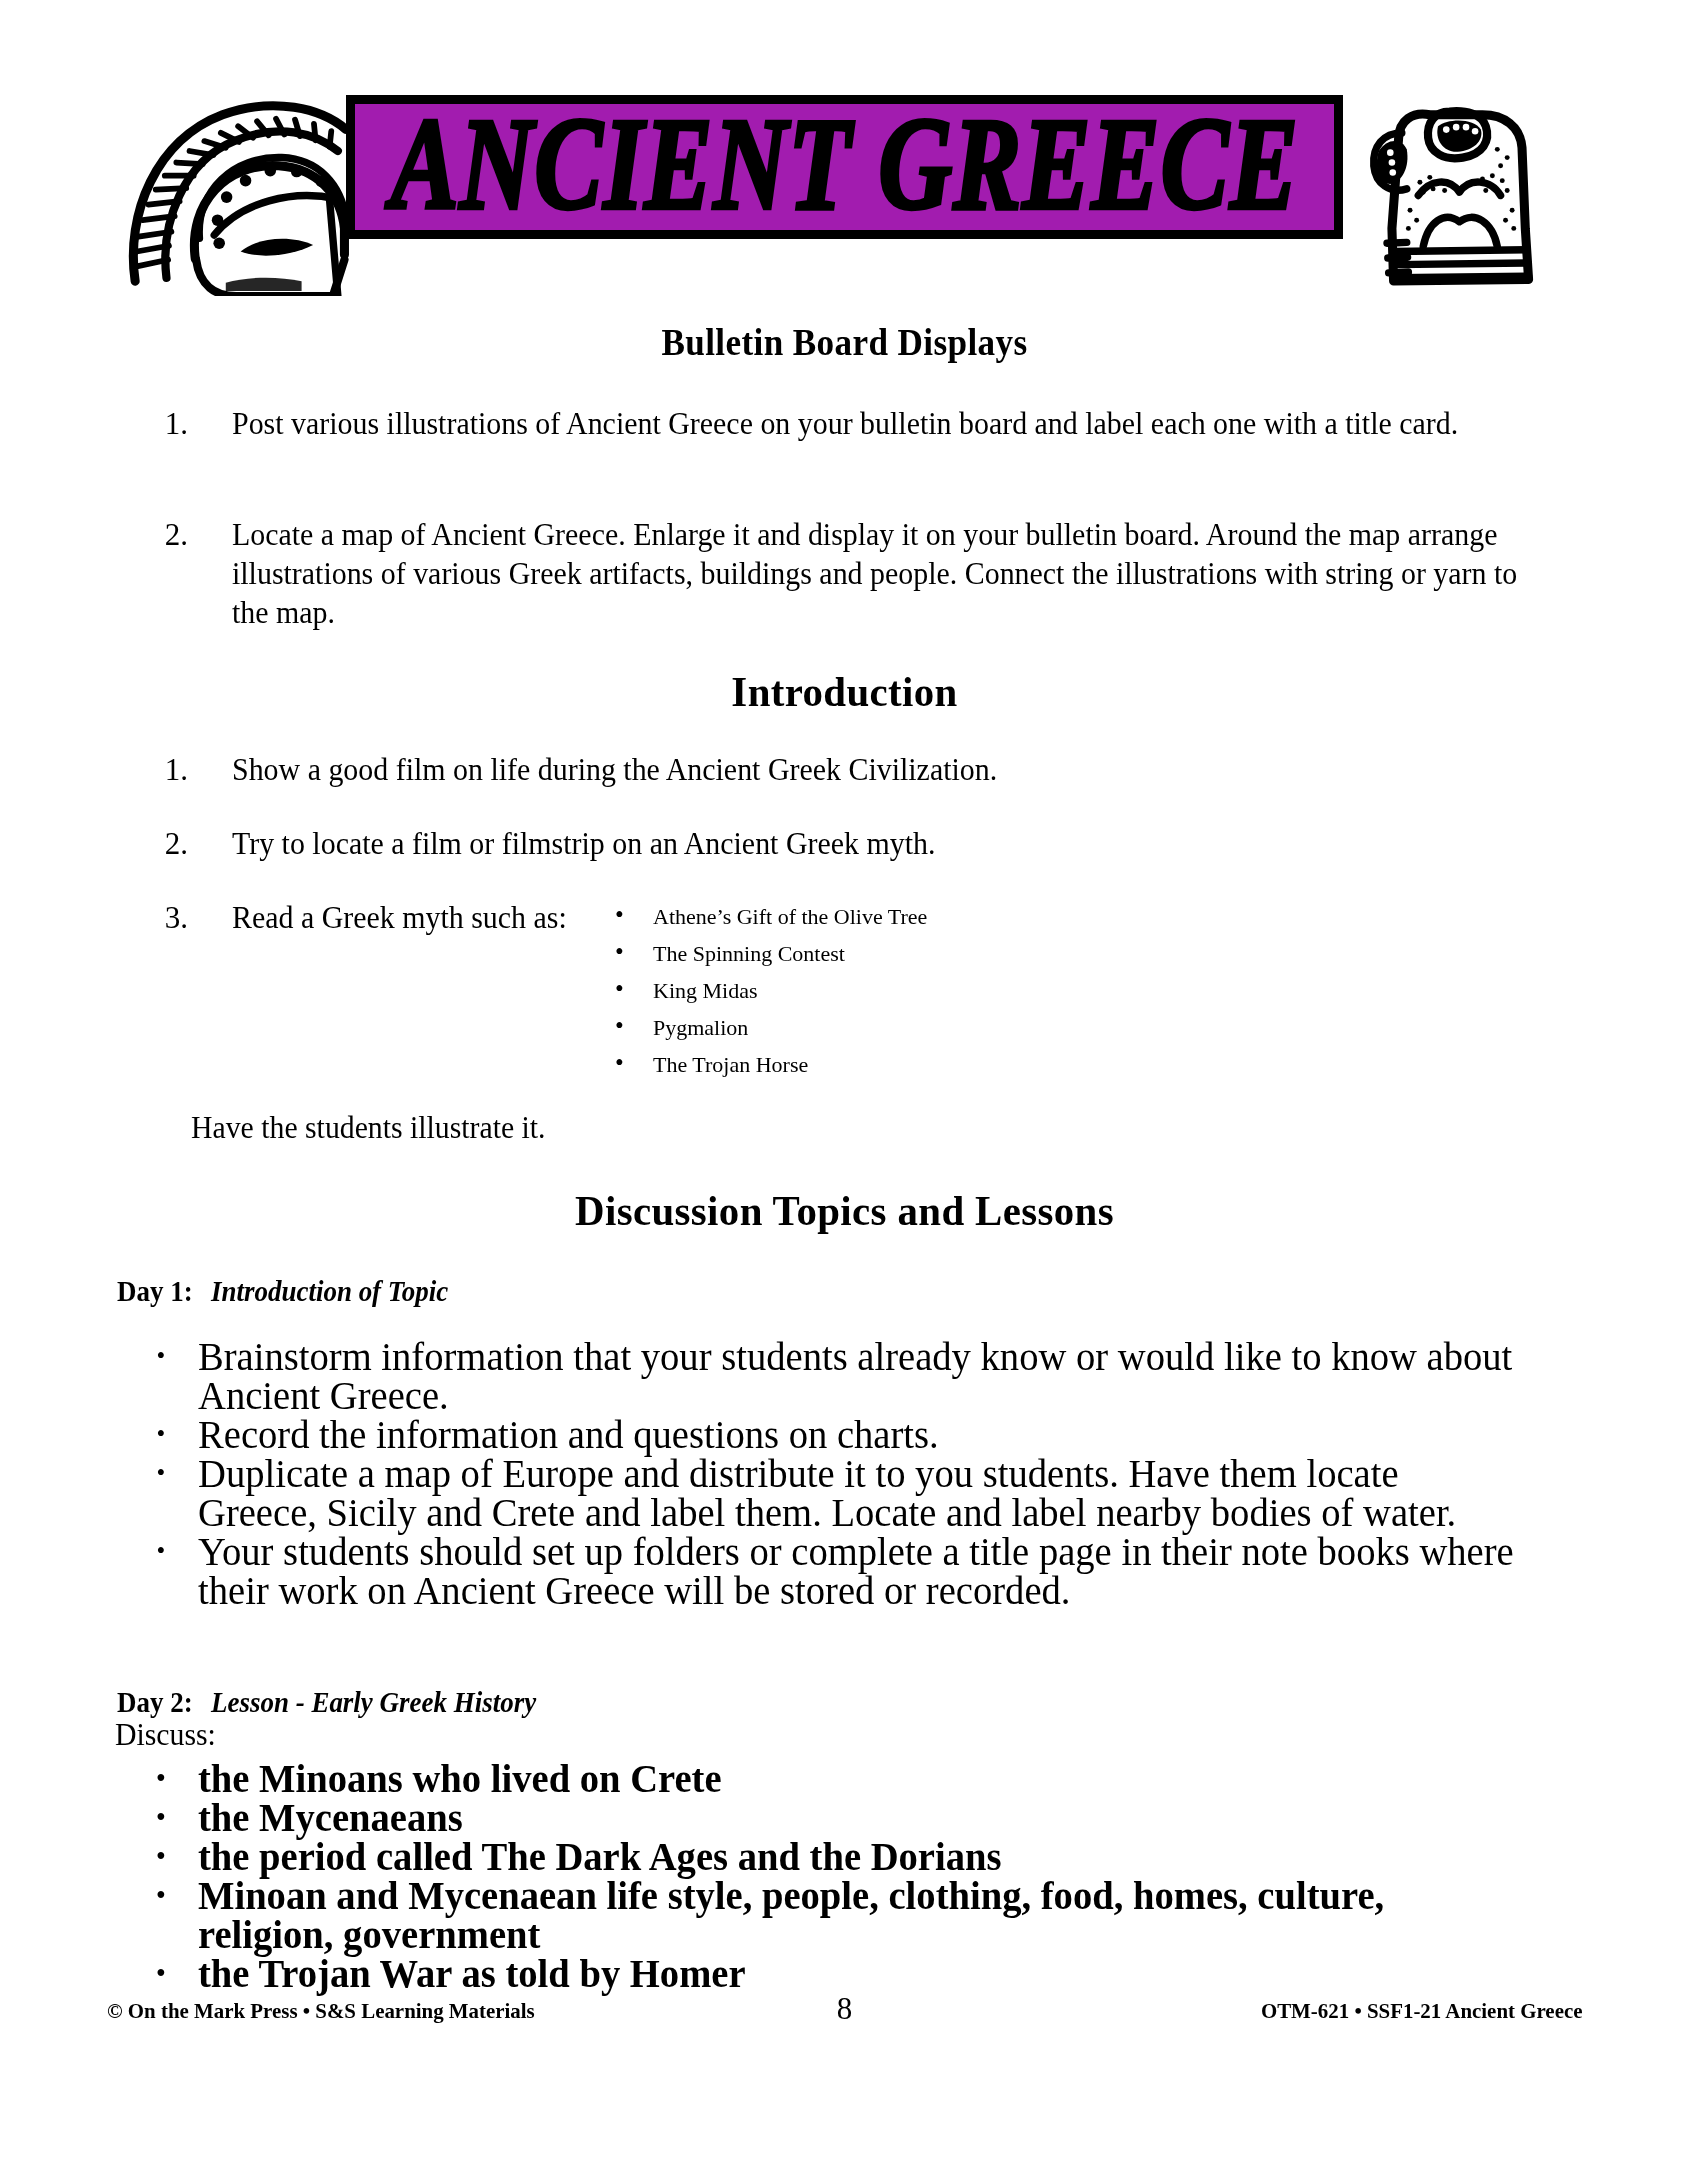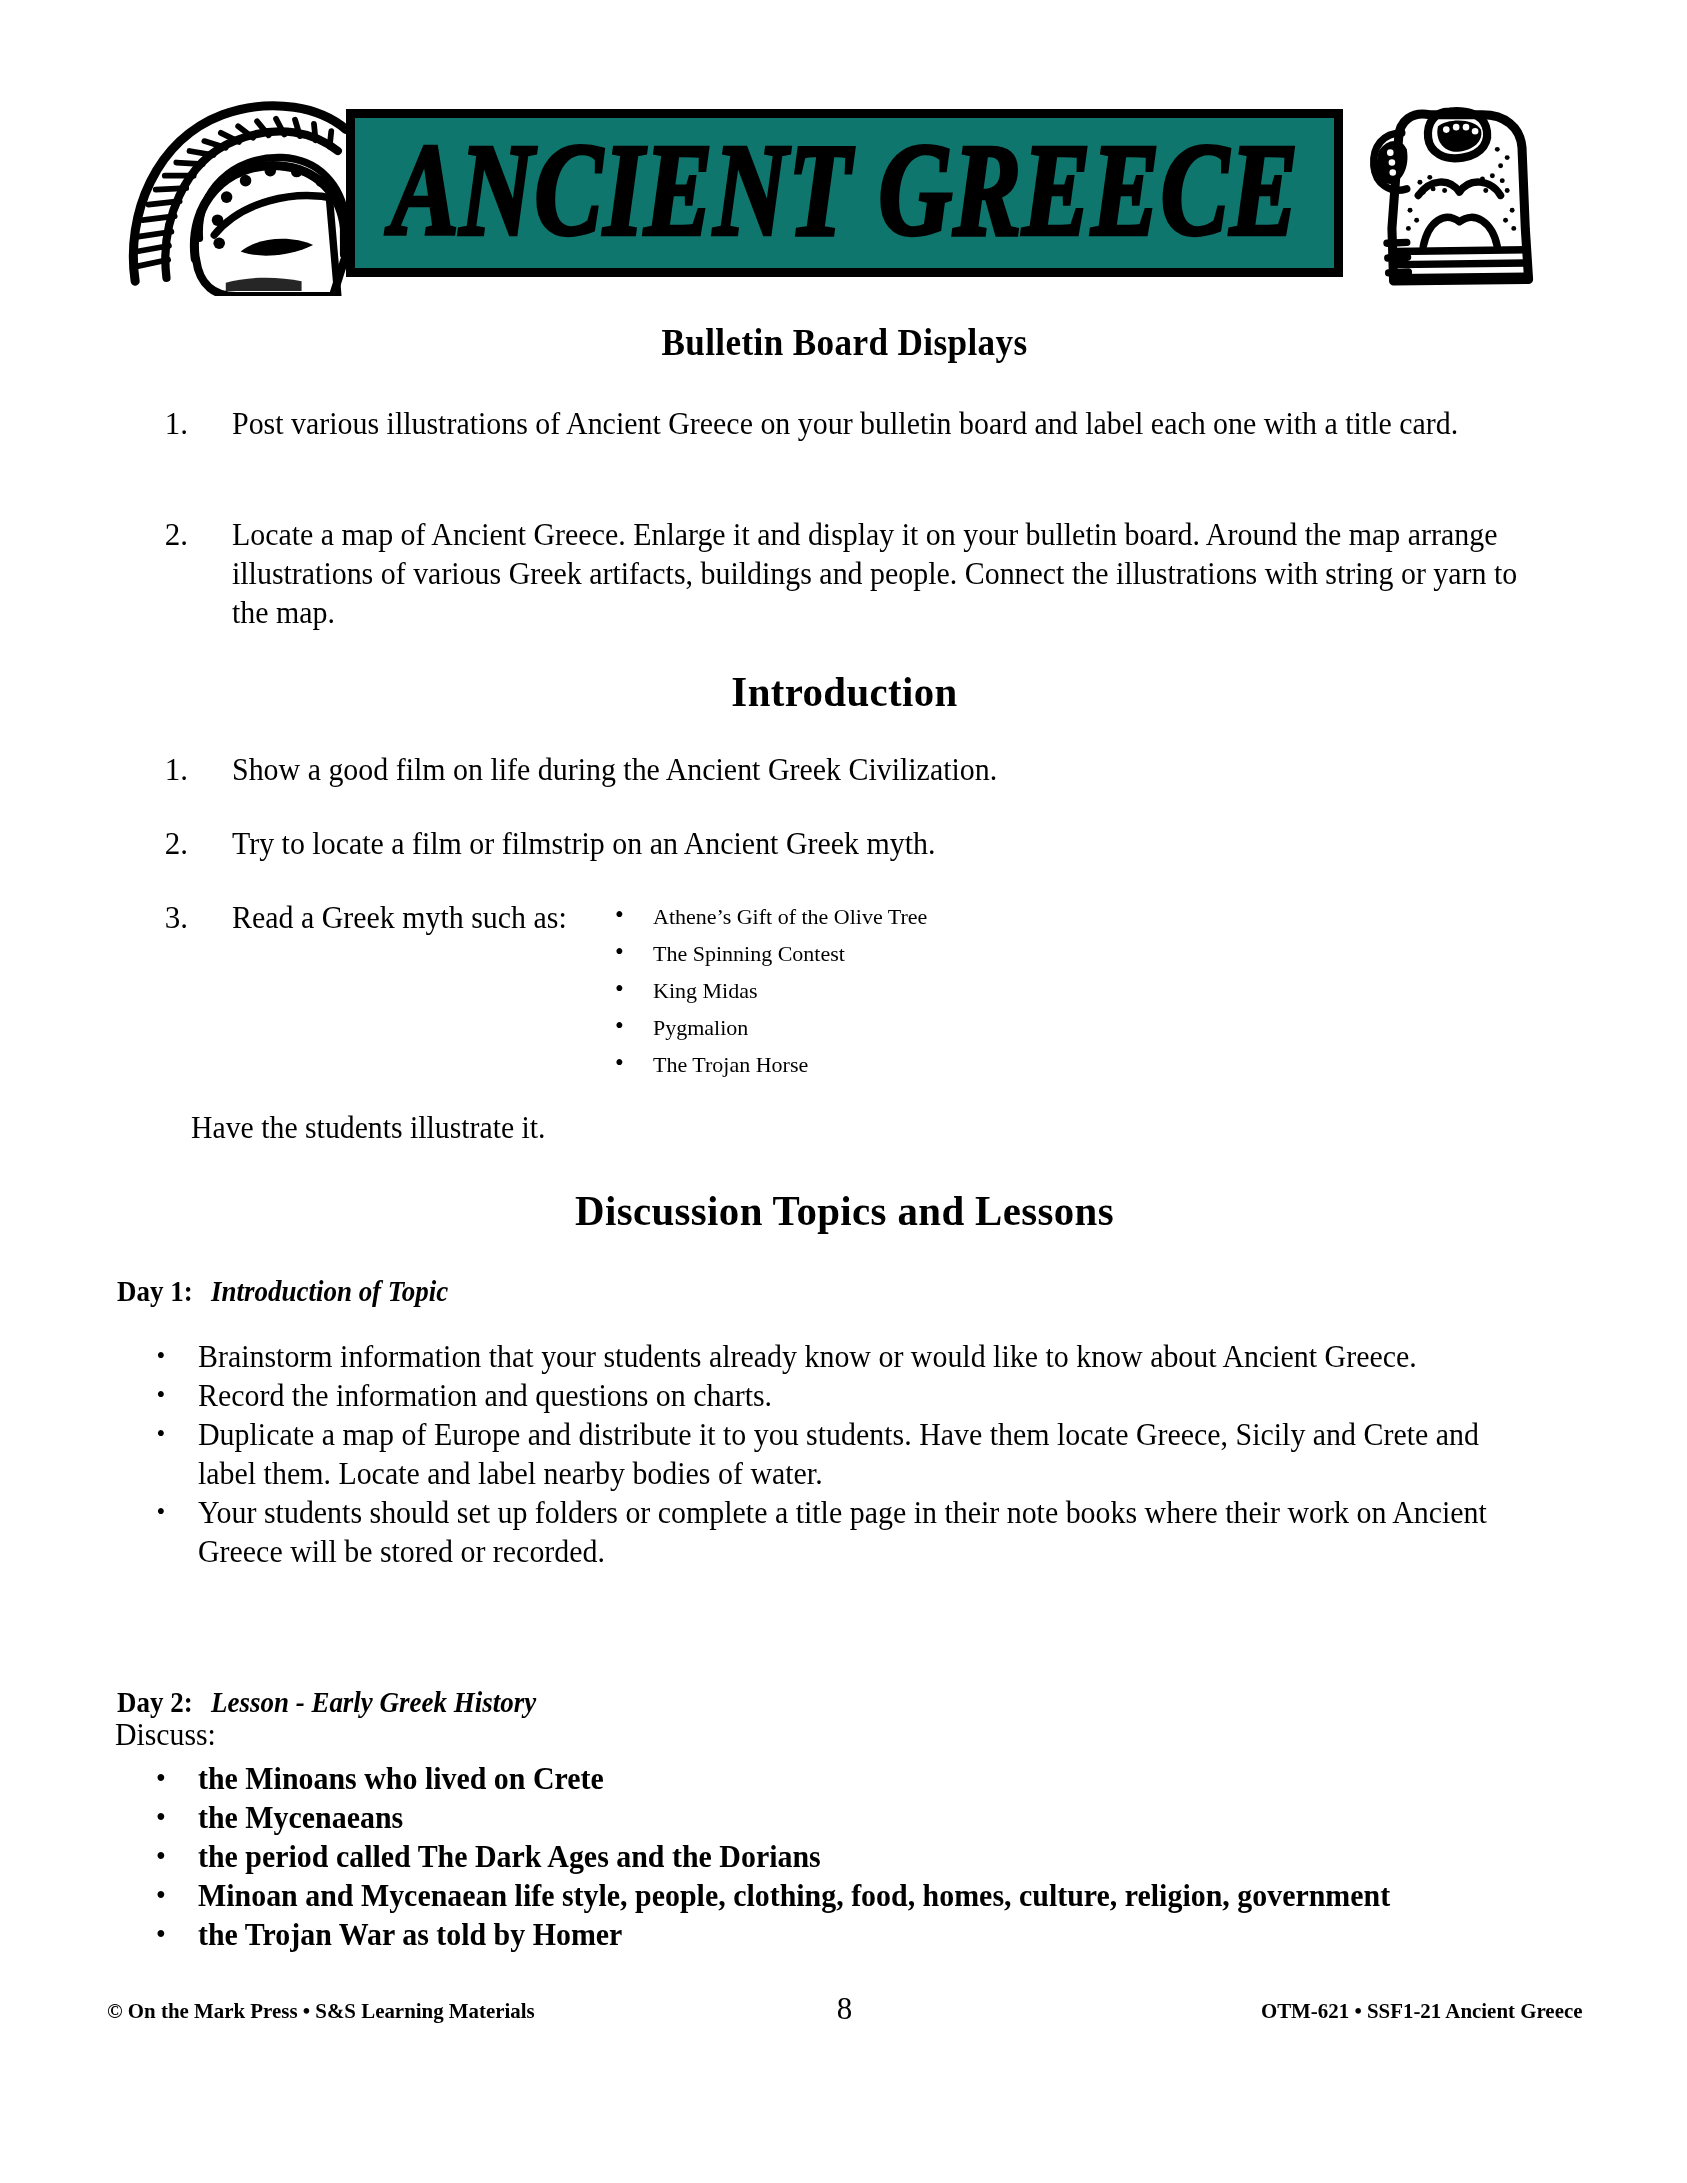--- a/index.html
+++ b/index.html
@@ -40,26 +40,26 @@
   .armor-art {
     position: absolute;
     left: 1252px;
     top: 8.2px;
     width: 177px;
     height: 206px;
   }
   .title-box {
     position: absolute;
     left: 239px;
-    top: 27px;
+    top: 13px;
     width: 997px;
-    height: 168px;
+    height: 144px;
     border: 9px solid #000000;
     box-sizing: border-box;
-    background: #0f766e;
+    background: #a21caf;
     display: flex;
     align-items: center;
     justify-content: center;
     overflow: hidden;
   }
   .title-text {
     font-family: "Liberation Serif", "DejaVu Serif", serif;
     font-weight: 700;
     font-style: italic;
     font-size: 124px;
@@ -105,21 +105,21 @@
   .num-item .txt {
     display: block;
     margin-left: 82px;
     transform: scaleX(0.965);
     transform-origin: left top;
   }
 
   
   .bullets {
     position: absolute;
-    font-size: 31px;
+    font-size: 40px;
     line-height: 39px;
   }
   .bullets .b-item {
     position: relative;
     padding-left: 48px;
     margin-bottom: 0px;
   }
   .bullets .b-item::before {
     content: "\2022";
     position: absolute;

